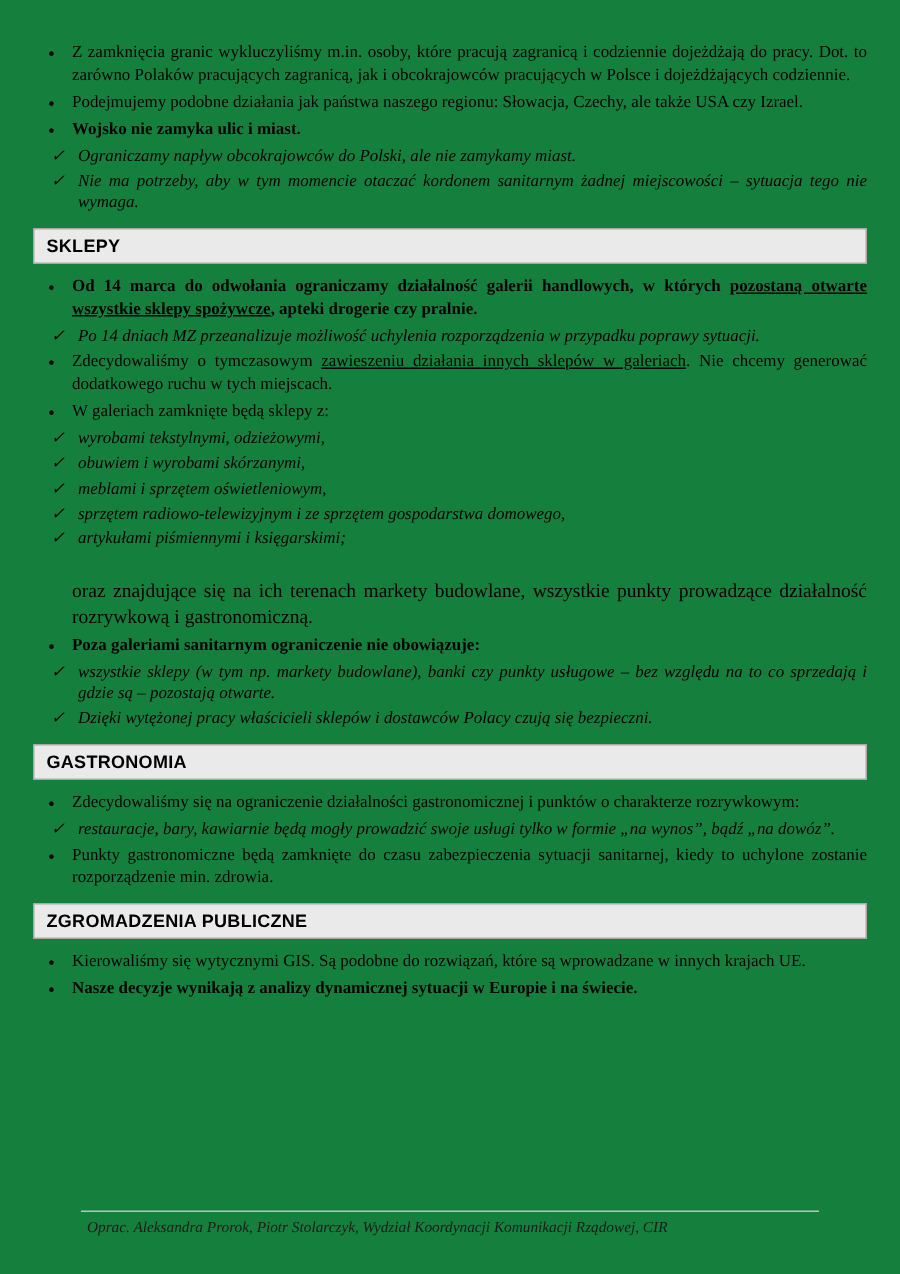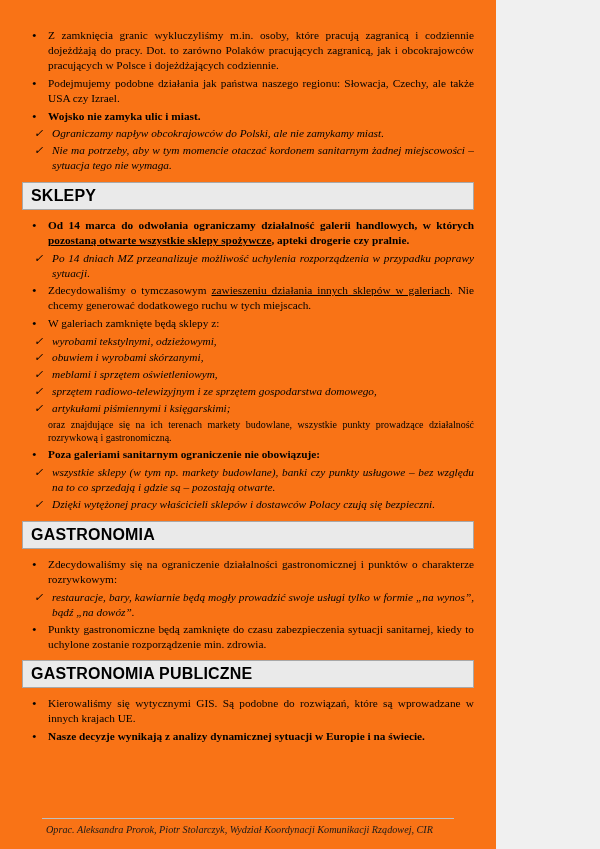--- a/index.html
+++ b/index.html
@@ -1,23 +1,23 @@
 <!DOCTYPE html>
 <html><head>
 <meta charset="utf-8">
 <style>
   html, body {
     margin: 0;
     padding: 0;
     background: #f0f0f0;
   }
   .page {
-    width: 496px;
+    width: 600px;
     height: 849px;
-    background: #f97316;
+    background: #15803d;
     position: relative;
     box-sizing: border-box;
     font-family: "Liberation Serif", serif;
     color: #000000;
     overflow: hidden;
   }
   .content {
     padding: 28px 22px 0 22px;
     box-sizing: border-box;
   }
@@ -72,39 +72,39 @@
     font-family: Liberation Serif, serif;
   }
   .underline {
     text-decoration: underline;
   }
   .section-header {
     background: #eaeaea;
     border: 1px solid #a8a8a8;
     font-family: "Liberation Sans", sans-serif;
     font-weight: bold;
-    font-size: 16px;
+    font-size: 12px;
     padding: 4px 8px;
     margin: 9px 0 8px 0;
     letter-spacing: 0.2px;
   }
   .plain-para {
-    font-size: 10px;
+    font-size: 13px;
     line-height: 1.32;
     text-align: justify;
     padding-left: 26px;
-    margin-top: 2px;
+    margin-top: 18px;
     margin-bottom: 3px;
   }
   .footer {
     position: absolute;
     left: 0;
     right: 0;
-    bottom: 14px;
-    padding: 0 16px;
+    bottom: 25px;
+    padding: 0 28px;
     box-sizing: border-box;
   }
   .footer-rule {
     border-top: 1px solid #bfbfbf;
     margin: 0 26px 5px 26px;
   }
   .footer-text {
     font-size: 10.2px;
     font-style: italic;
     padding-left: 30px;
@@ -165,21 +165,21 @@
     <ul class="bullet-list">
       <li>Zdecydowaliśmy się na ograniczenie działalności gastronomicznej i punktów o charakterze rozrywkowym:</li>
     </ul>
     <ul class="check-list">
       <li>restauracje, bary, kawiarnie będą mogły prowadzić swoje usługi tylko w formie „na wynos”, bądź „na dowóz”.</li>
     </ul>
     <ul class="bullet-list">
       <li>Punkty gastronomiczne będą zamknięte do czasu zabezpieczenia sytuacji sanitarnej, kiedy to uchylone zostanie rozporządzenie min. zdrowia.</li>
     </ul>
 
-    <div class="section-header">GASTRONOMIA PUBLICZNE</div>
+    <div class="section-header">ZGROMADZENIA PUBLICZNE</div>
 
     <ul class="bullet-list">
       <li>Kierowaliśmy się wytycznymi GIS. Są podobne do rozwiązań, które są wprowadzane w innych krajach UE.</li>
       <li><span class="bold">Nasze decyzje wynikają z analizy dynamicznej sytuacji w Europie i na świecie.</span></li>
     </ul>
 
   </div>
 
   <div class="footer">
     <div class="footer-rule"></div>

